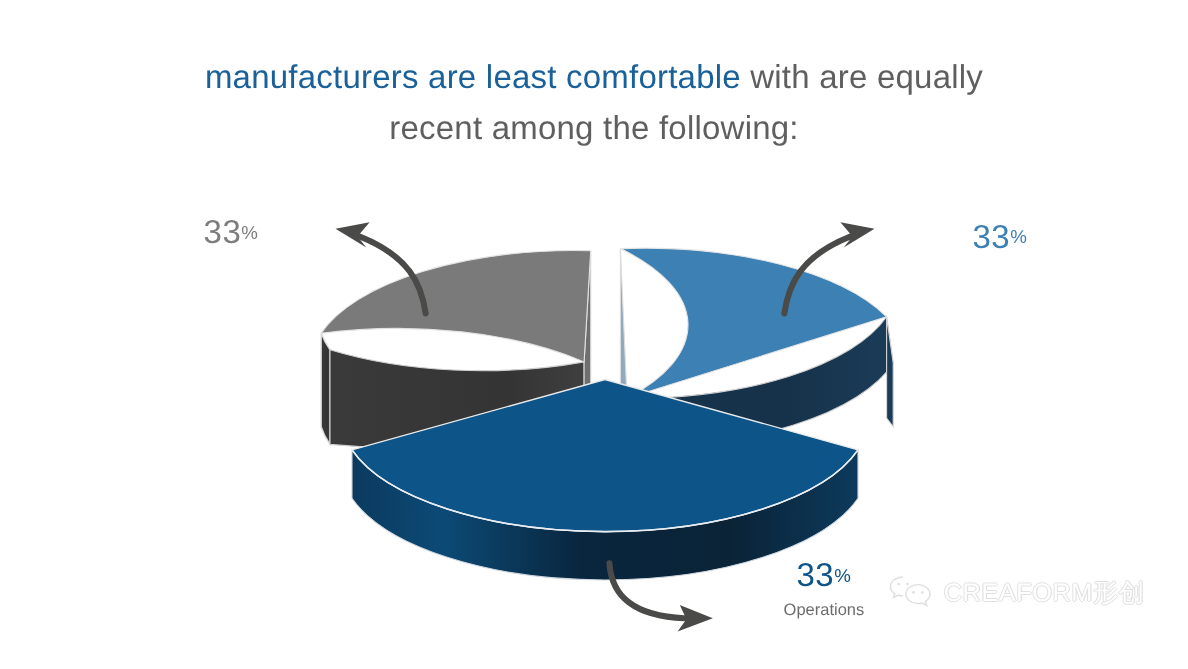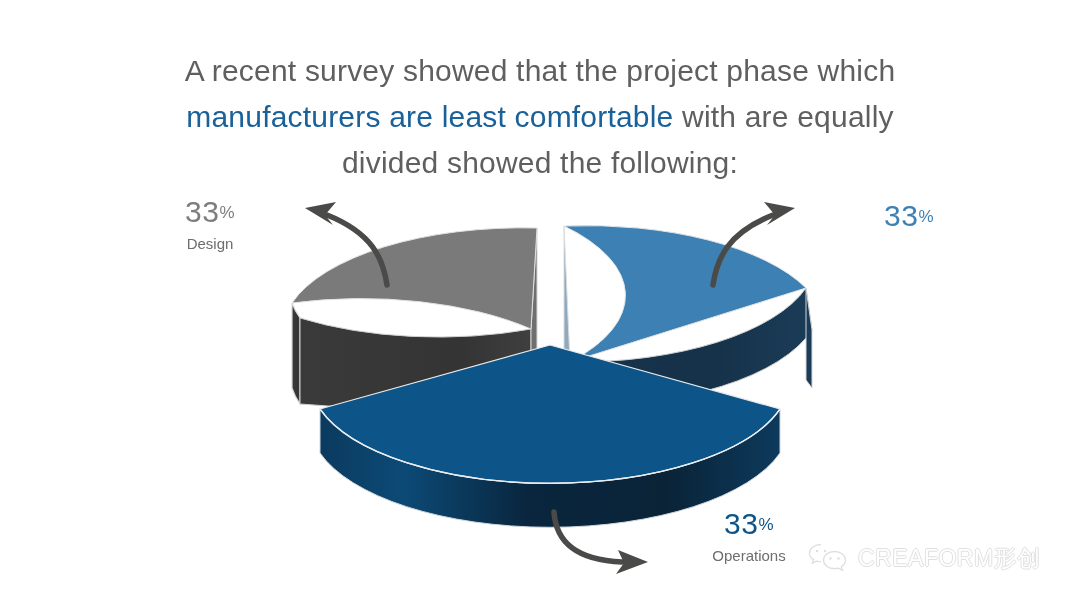--- a/index.html
+++ b/index.html
@@ -58,48 +58,45 @@
   #callout-design .pct { color: #7d7d7d; }
   #callout-integration { left: 845px; top: 200px; width: 128px; }
   #callout-integration .pct { color: #3d80b4; }
   #callout-operations { left: 690px; top: 508px; width: 118px; }
   #callout-operations .pct { color: #0d5589; }
 
   
   #watermark {
     position: absolute;
     left: 806px;
-    top: 540px;
+    top: 520px;
     display: flex;
     align-items: center;
     gap: 8px;
     opacity: .46;
   }
   #watermark .wm-text {
     font-size: 23px;
     color: #ffffff;
     letter-spacing: .5px;
     text-shadow:
       -1px 0 #bdbdbd, 1px 0 #bdbdbd,
       0 -1px #bdbdbd, 0 1px #bdbdbd;
     white-space: nowrap;
   }
 </style>
 </head>
 <body>
 
 <div id="title-block">
   <span class="line">
-    <span>A recent survey showed that the project phase which</span>
-  </span>
-  <span class="line">
     <span class="hl">manufacturers are least comfortable</span><span> with are equally</span>
   </span>
   <span class="line">
-    <span>divided showed the following:</span>
+    <span>recent among the following:</span>
   </span>
 </div>
 
 <div id="chart-stage">
   <svg id="pie-svg" width="1080" height="608" viewBox="0 0 1080 608">
     <defs>
       <linearGradient id="gradOpsSide" x1="0" y1="0" x2="1" y2="0">
         <linearGradient></linearGradient>
         <stop offset="0%" stop-color="#0b3a5e"></stop>
         <stop offset="18%" stop-color="#0c4a76"></stop>
@@ -158,21 +155,20 @@
       <path d="M 795,208 L 764,202 L 775,215 L 767,225 Z" fill="#4a4a48"></path>
     </g>
     <g>
       <path d="M 554,512 C 556,542 576,560 622,562" fill="none" stroke="#4a4a48" stroke-width="5.5" stroke-linecap="round"></path>
       <path d="M 648,562 L 618,550 L 624,563 L 616,574 Z" fill="#4a4a48"></path>
     </g>
   </svg>
 
   <div class="callout" id="callout-design">
     <div class="pct"><span>33</span><span class="sym">%</span></div>
-    <div class="name">Design</div>
   </div>
 
   <div class="callout" id="callout-integration">
     <div class="pct"><span>33</span><span class="sym">%</span></div>
   </div>
 
   <div class="callout" id="callout-operations">
     <div class="pct"><span>33</span><span class="sym">%</span></div>
     <div class="name">Operations</div>
   </div>

